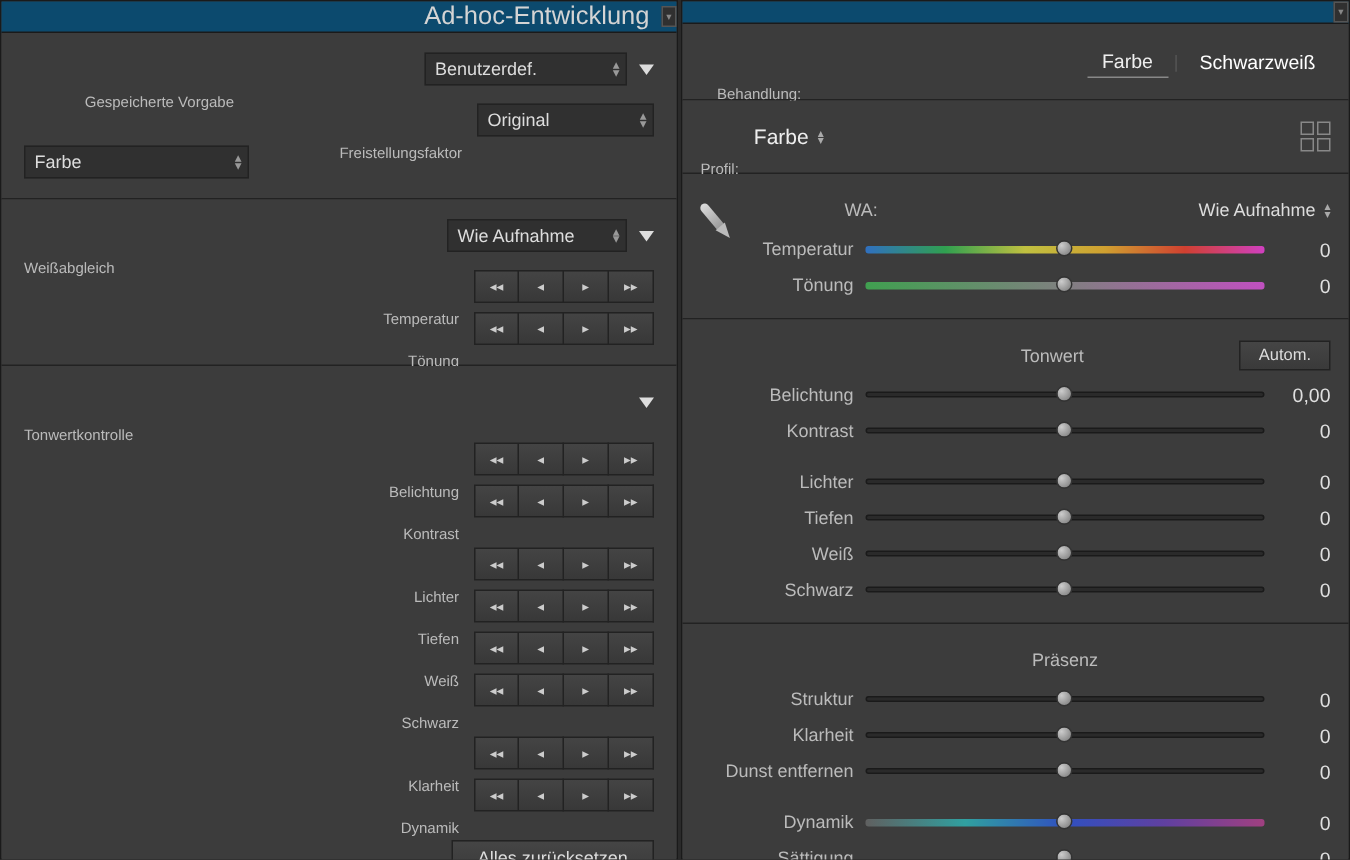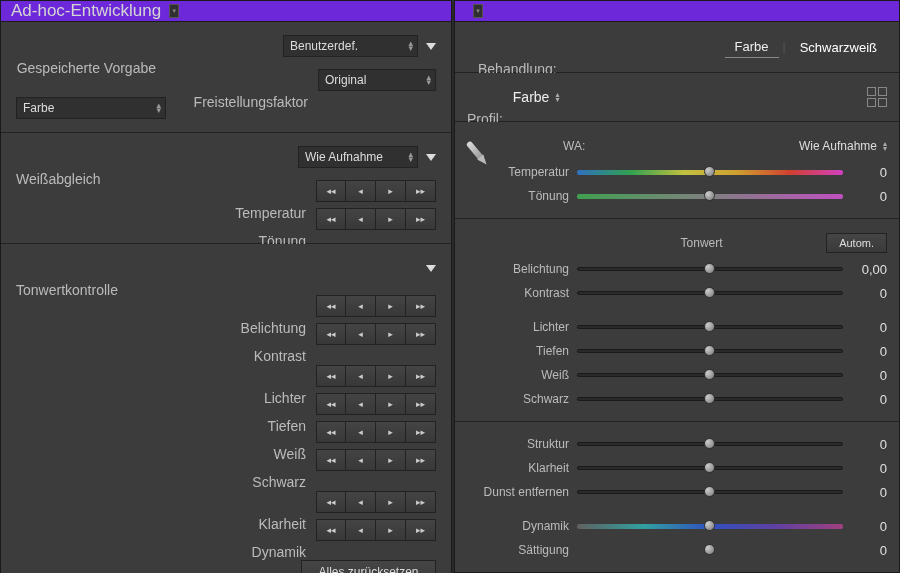--- a/index.html
+++ b/index.html
@@ -1,26 +1,26 @@
 <!DOCTYPE html>
 <html><head>
 <meta charset="utf-8">
 <style>
 * { box-sizing: border-box; margin: 0; padding: 0; }
 body { background: #2a2a2a; font-family: Arial, sans-serif; font-size: 12px; color: #cccccc; width: 900px; height: 573px; overflow: hidden; display: flex; }
 .panel { display: flex; flex-direction: column; background: #383838; border: 1px solid #1a1a1a; }
 .panel-left { width: 452px; }
 .panel-right { flex: 1; margin-left: 2px; }
-.panel-header { background: #6d28d9; height: 32px; display: flex; align-items: center; justify-content: flex-start; padding: 0 10px; border-bottom: 1px solid #1a1a1a; }
+.panel-header { background: #0c4a6e; height: 32px; display: flex; align-items: center; justify-content: flex-end; padding: 0 0; border-bottom: 1px solid #1a1a1a; }
 .panel-header .title { font-size: 17px; color: #d4d4d4; font-weight: 300; }
 .panel-header .dropdown-icon { margin-left: 8px; border: 1px solid #555; width: 10px; height: 14px; display: flex; align-items: center; justify-content: center; font-size: 7px; color: #888; background: #303030; }
 .section { padding: 10px 15px; border-bottom: 1px solid #222; background: #3c3c3c; }
 .section-b { padding: 10px 12px 10px 0; border-bottom: 1px solid #222; background: #3c3c3c; }
 .row { display: flex; align-items: center; height: 28px; }
-.label { text-align: right; color: #bbb; font-size: 14px; flex-shrink: 0; margin-top: 44px; }
+.label { text-align: right; color: #bbb; font-size: 10px; flex-shrink: 0; margin-top: 44px; }
 .select { background: #303030; border: 1px solid #222; color: #ddd; height: 22px; display: flex; align-items: center; padding: 0 6px; font-size: 12px; position: relative; }
 .select .sel-arrows { margin-left: auto; color: #999; font-size: 9px; letter-spacing: -2px; display:flex; flex-direction:column; line-height:5px; }
 .tri-down { width: 0; height: 0; border-left: 5px solid transparent; border-right: 5px solid transparent; border-top: 7px solid #ddd; margin-left: 8px; }
 .step-group { display: flex; gap: 0; }
 .step-btn { width: 30px; height: 22px; background: linear-gradient(#444,#383838); border: 1px solid #222; display: flex; align-items: center; justify-content: center; color: #ccc; font-size: 9px; cursor: pointer; }
 .step-btn + .step-btn { border-left: none; }
 .btn { background: linear-gradient(#454545,#3a3a3a); border: 1px solid #222; color: #ddd; height: 24px; padding: 0 10px; display: inline-flex; align-items: center; justify-content: center; font-size: 12px; cursor: pointer; }
 .treatment-row { display: flex; align-items: center; height: 30px; }
 .treatment-opt { padding: 3px 10px; color: #ffffff; font-size: 13px; }
 .treatment-opt.active { color: #eee; border-bottom: 1px solid #888; }
@@ -331,20 +331,25 @@
       <div class="slider-label">Schwarz</div>
       <div class="slider-track">
           <div class="track-line"></div>
           <div class="knob"></div>
         </div>
       <div class="slider-val">0</div>
     </div>
   </div>
 
   <div class="section-b" style="border-bottom:none">
+    <div class="row">
+      <div style="width:122px"></div>
+      <span class="subheader" style="flex:1;text-align:center">Präsenz</span>
+      <div style="width:44px"></div>
+    </div>
     <div class="slider-row">
       <div class="slider-label">Struktur</div>
       <div class="slider-track">
           <div class="track-line"></div>
           <div class="knob"></div>
         </div>
       <div class="slider-val">0</div>
     </div>
     <div class="slider-row">
       <div class="slider-label">Klarheit</div>

